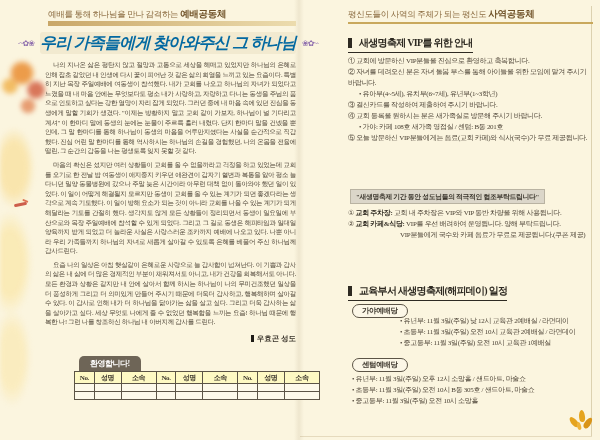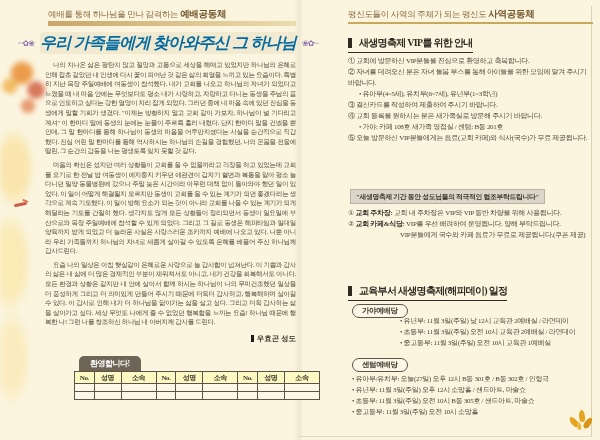--- a/index.html
+++ b/index.html
@@ -209,21 +209,20 @@
 
   <div class="badge badge1">가야예배당</div>
   <div class="sched-list sched1">
     <div>• 유년부: 11월 3일(주일) 낮 12시 교육관 2예배실 / 라면데이</div>
     <div>• 초등부: 11월 3일(주일) 오전 10시 교육관 2예배실 / 라면데이</div>
     <div>• 중고등부: 11월 3일(주일) 오전 10시 교육관 1예배실</div>
   </div>
 
   <div class="badge badge2">센텀예배당</div>
   <div class="sched-list sched2">
-    <div>• 유아부/유치부: 오늘(27일) 오후 12시 B동 301호 / B동 302호 / 인형극</div>
     <div>• 유년부: 11월 3일(주일) 오후 12시 소망홀 / 샌드아트, 마술쇼</div>
     <div>• 초등부: 11월 3일(주일) 오전 10시 B동 305호 / 샌드아트, 마술쇼</div>
     <div>• 중고등부: 11월 3일(주일) 오전 10시 소망홀</div>
   </div>
 
   <div class="leaf-sprig">
     <div class="petal p1"></div>
     <div class="petal p2"></div>
     <div class="petal p3"></div>
     <div class="petal p4"></div>

